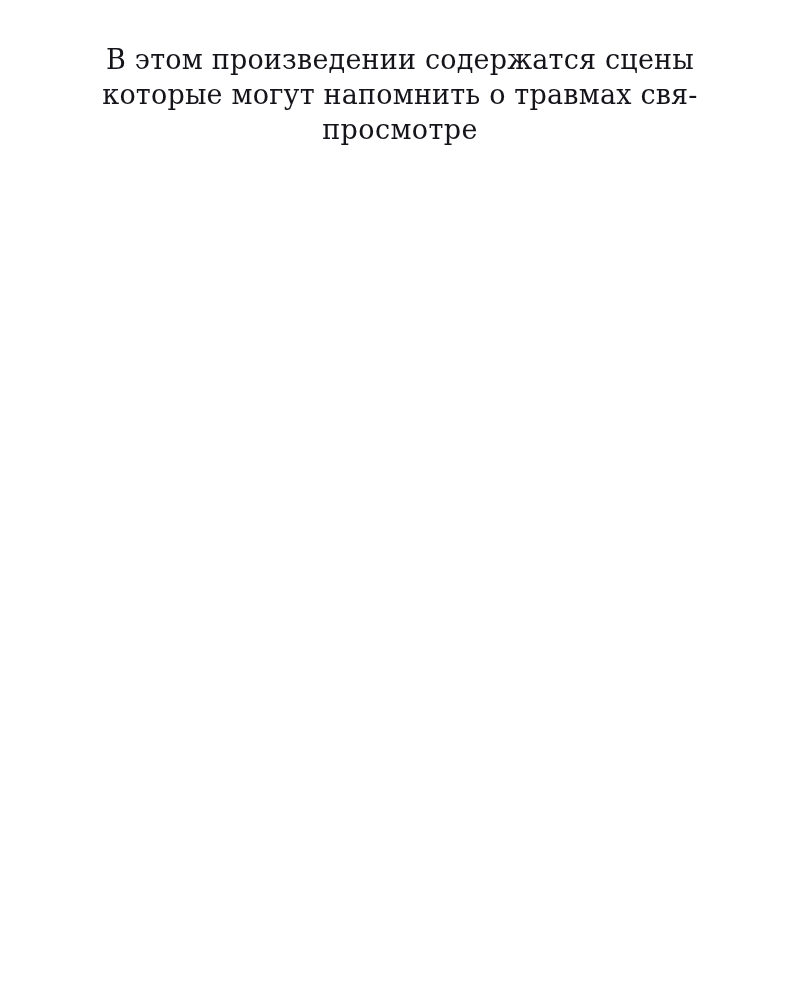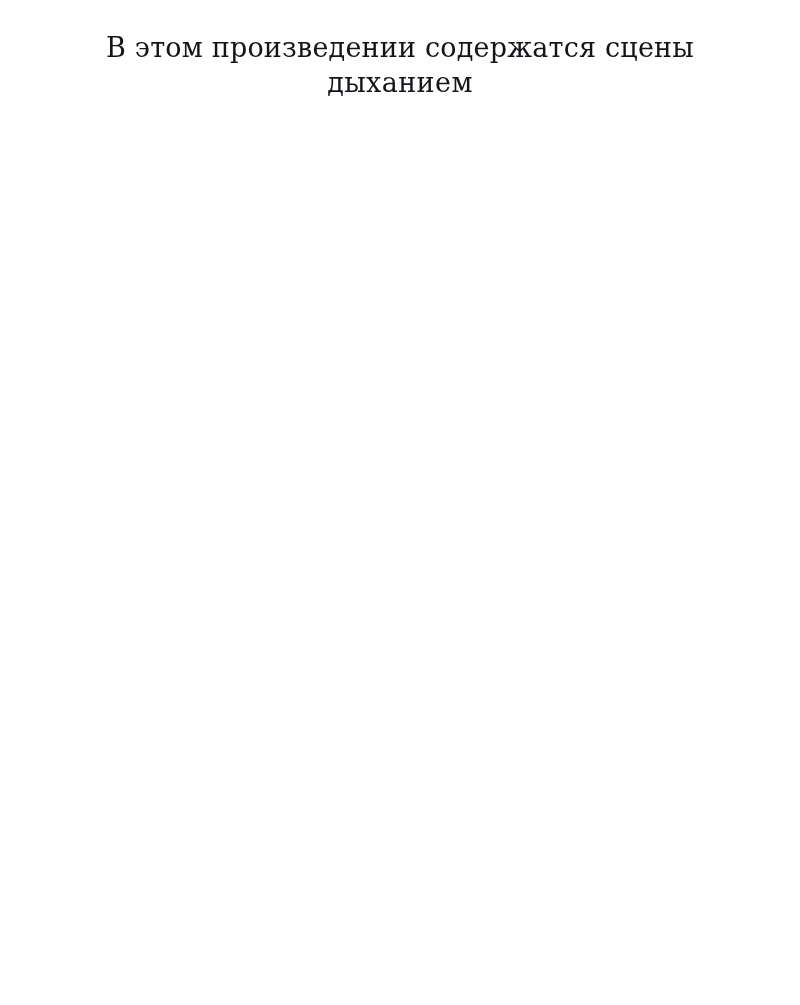--- a/index.html
+++ b/index.html
@@ -12,21 +12,21 @@
     background: #ffffff;
     font-family: "DejaVu Serif", serif;
     color: #0d0d12;
     overflow: hidden;
   }
   .page {
     position: relative;
     width: 800px;
     height: 1005px;
     box-sizing: border-box;
-    padding: 30px 60px 0 60px;
+    padding: 42px 60px 0 60px;
   }
   .warning-block {
     width: 100%;
     text-align: center;
   }
   .warning-line {
     font-family: "DejaVu Serif", serif;
     font-size: 27px;
     line-height: 35px;
     letter-spacing: 0.2px;
@@ -41,18 +41,19 @@
     height: 740px;
   }
 </style>
 </head>
 <body>
 
 <div class="page">
 
   <div class="warning-block">
     <div class="warning-line">В этом произведении содержатся сцены</div>
-    <div class="warning-line last">дыханием</div>
+    <div class="warning-line">которые могут напомнить о травмах свя-</div>
+    <div class="warning-line last">просмотре</div>
   </div>
 
   <div class="spacer-body"></div>
 
 </div>
 
 </body></html>

